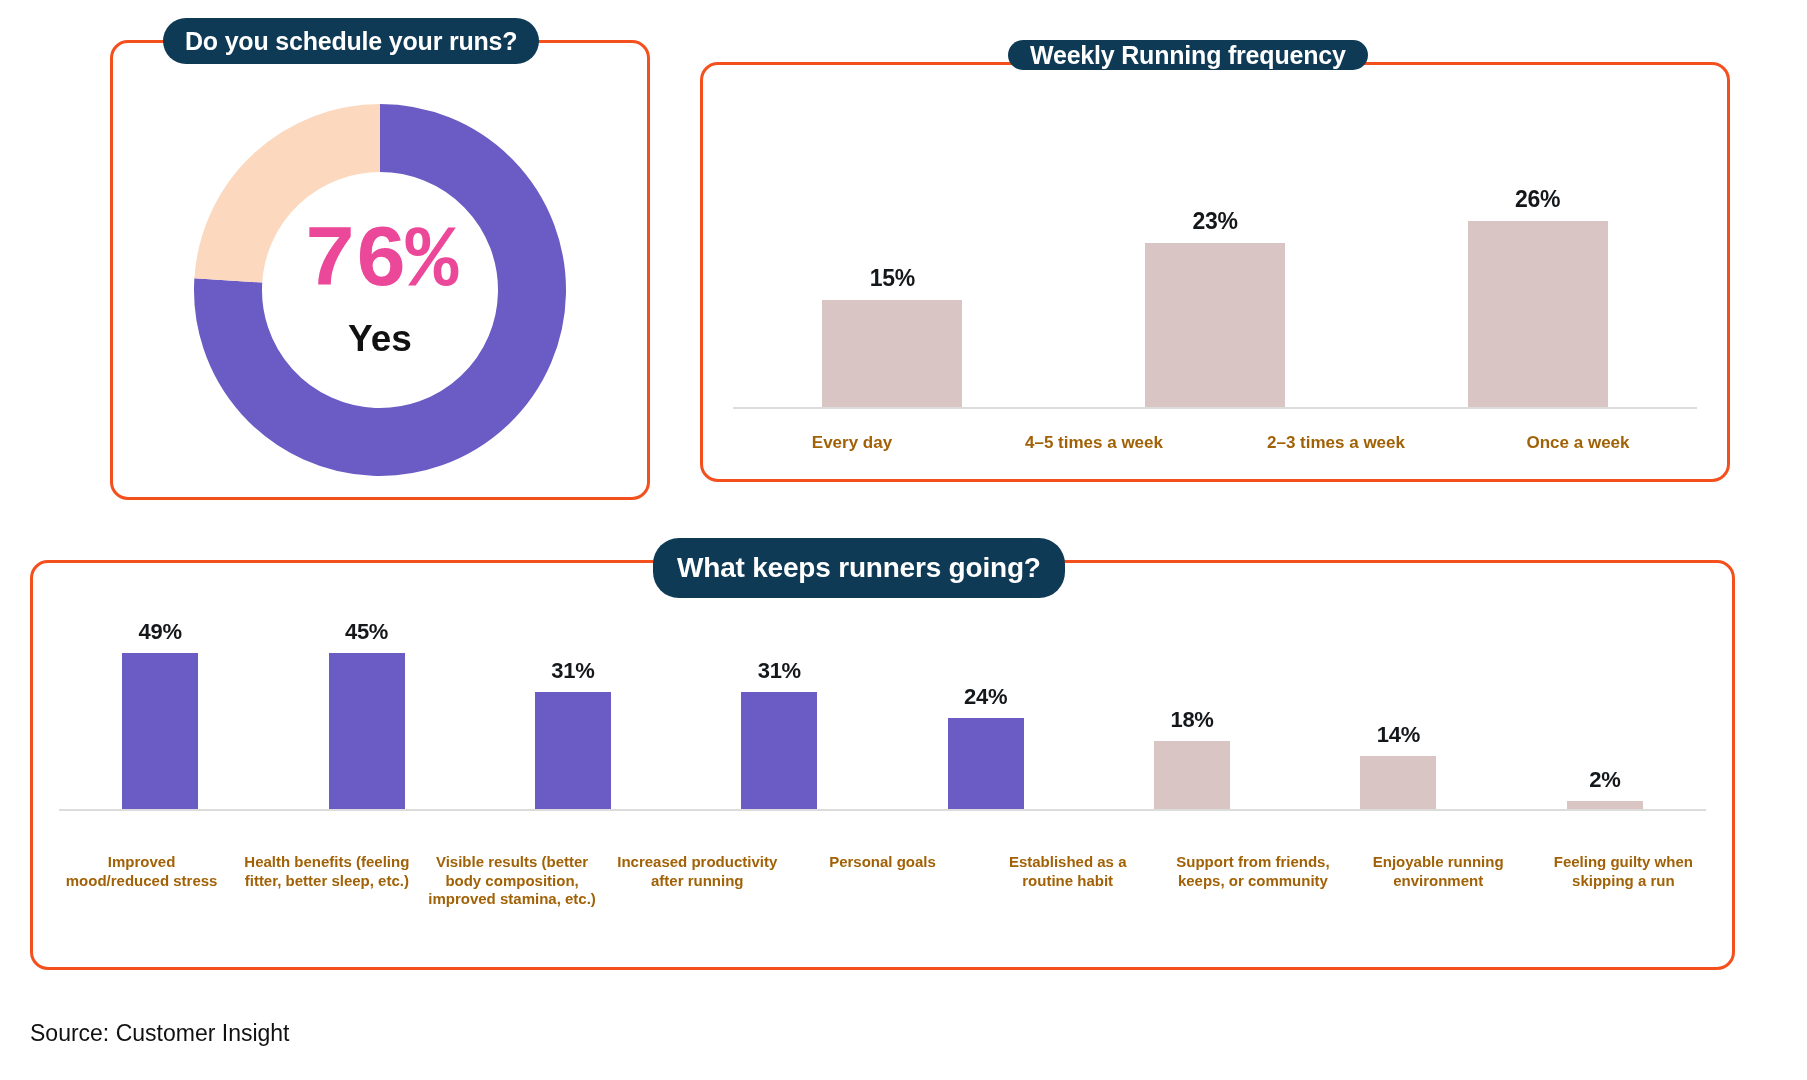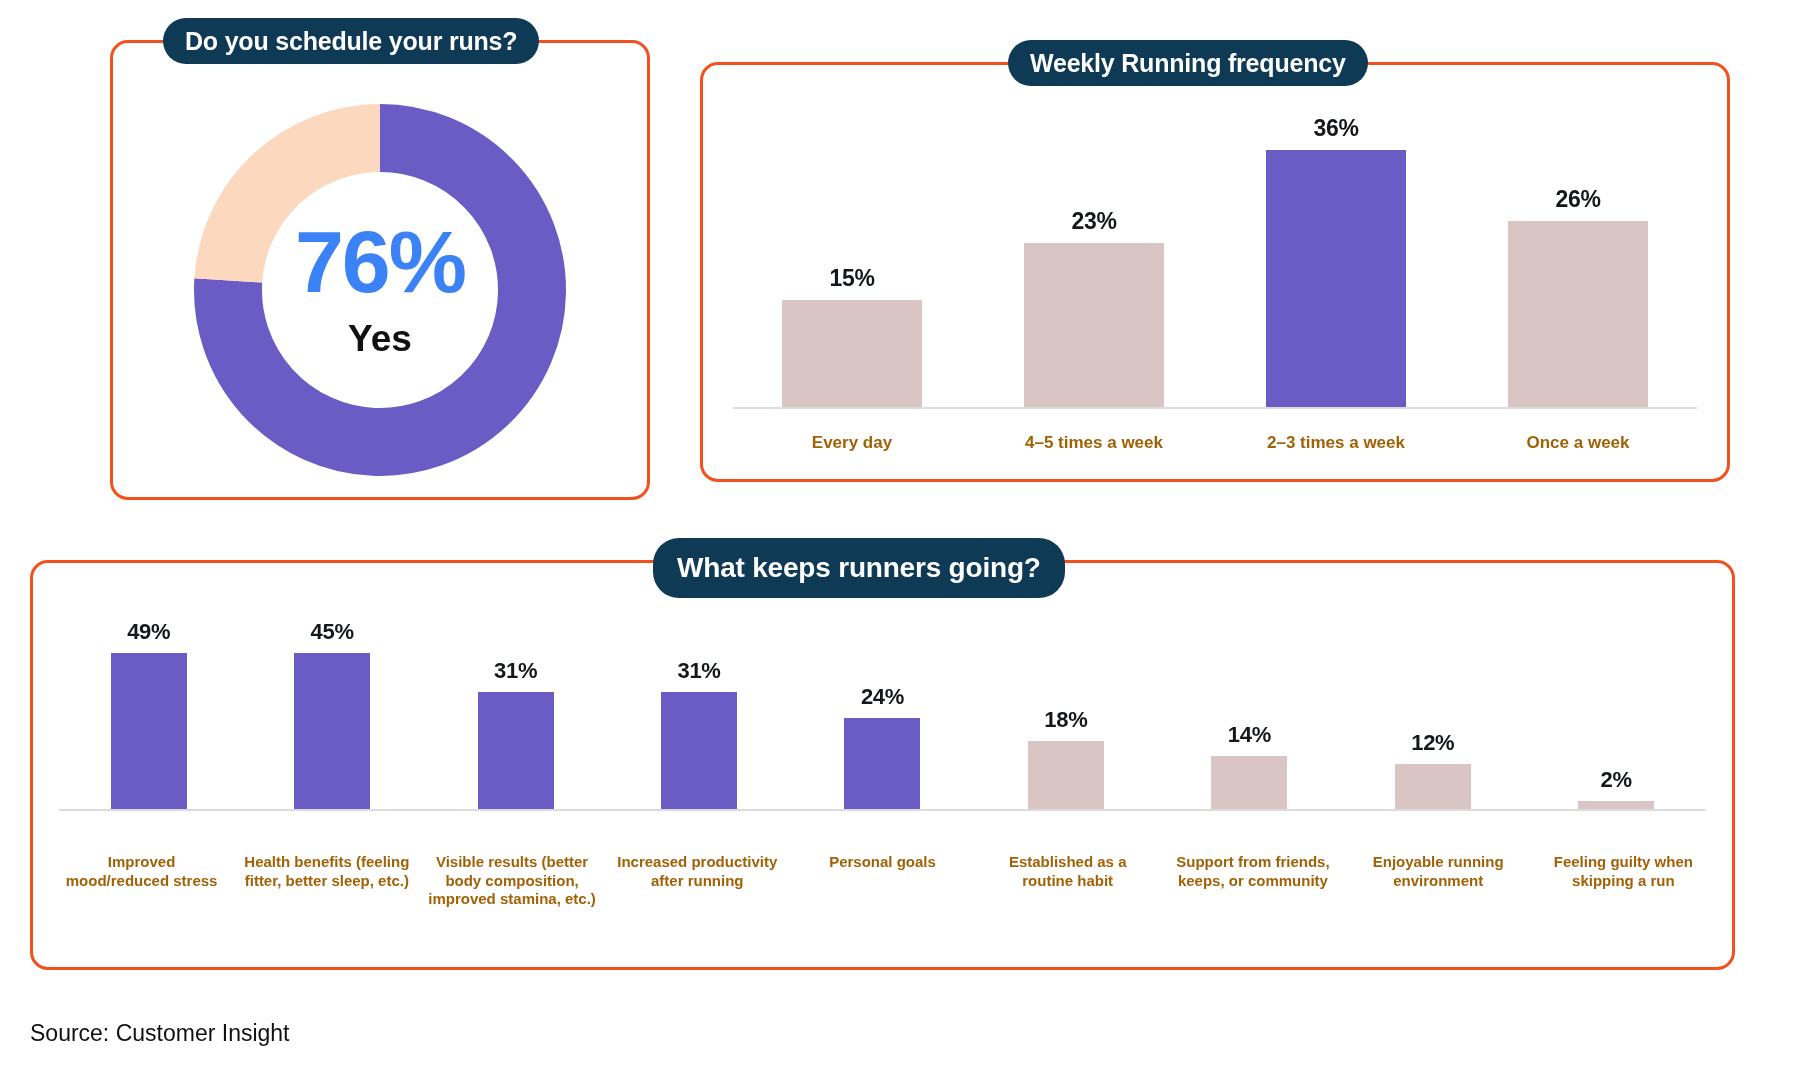--- a/index.html
+++ b/index.html
@@ -42,27 +42,27 @@
   .donut-wrap {
     position: absolute; left: 50%; top: 52px; transform: translateX(-50%);
     width: 390px; height: 390px;
   }
   .donut-svg { display:block; }
   .donut-center {
     position: absolute; left: 0; right: 0; top: 0; bottom: 0;
     display: flex; flex-direction: column; align-items: center; justify-content: center;
     pointer-events: none;
   }
-  .donut-value { font-size: 88px; font-weight: 800; color: #3b82f6; line-height: 0.95; letter-spacing:-2px; }
+  .donut-value { font-size: 88px; font-weight: 800; color: #ec4899; line-height: 0.95; letter-spacing:-2px;font-family:Liberation Mono, monospace; }
   .donut-label { font-size: 37px; font-weight: 700; color: #111; margin-top: 14px; }
 
   
   #card-weekly { left: 700px; top: 62px; width: 1030px; height: 420px; }
   #card-weekly .card-title {
-    left: 305px; height: 46px; padding: 12px 22px; font-size: 25px; top: -25px;
+    left: 305px; height: 30px; padding: 12px 22px; font-size: 25px; top: -25px;
   }
 
   
   #card-motivation { left: 30px; top: 560px; width: 1705px; height: 410px; }
   #card-motivation .card-title {
     left: 620px; height: 60px; padding: 8px 24px; font-size: 28px; top: -25px;
   }
 
   
   .chart { position: absolute; left: 0; top: 0; width: 100%; height: 100%; }
@@ -141,24 +141,20 @@
       <div class="bars-row" id="weekly-bars">
           <div class="bar-col">
             <div class="bar-value">15%</div>
             <div class="bar-rect" style="height: 107.143px; background: rgb(217, 197, 196);"></div>
           </div>
           <div class="bar-col">
             <div class="bar-value">23%</div>
             <div class="bar-rect" style="height: 164.286px; background: rgb(217, 197, 196);"></div>
           </div>
           <div class="bar-col">
-            <div class="bar-value">36%</div>
-            <div class="bar-rect" style="height: 257.143px; background: rgb(107, 91, 196);"></div>
-          </div>
-          <div class="bar-col">
             <div class="bar-value">26%</div>
             <div class="bar-rect" style="height: 185.714px; background: rgb(217, 197, 196);"></div>
           </div>
         </div>
       <div class="axis-line" id="weekly-axis"></div>
       <div class="labels-row" id="weekly-labels">
           <div class="bar-label">Every day</div>
           <div class="bar-label">4–5 times a week</div>
           <div class="bar-label">2–3 times a week</div>
           <div class="bar-label">Once a week</div>
@@ -191,24 +187,20 @@
             <div class="bar-value">24%</div>
             <div class="bar-rect" style="height: 90.8571px; background: rgb(107, 91, 196);"></div>
           </div>
           <div class="bar-col">
             <div class="bar-value">18%</div>
             <div class="bar-rect" style="height: 68.1429px; background: rgb(217, 197, 196);"></div>
           </div>
           <div class="bar-col">
             <div class="bar-value">14%</div>
             <div class="bar-rect" style="height: 53px; background: rgb(217, 197, 196);"></div>
-          </div>
-          <div class="bar-col">
-            <div class="bar-value">12%</div>
-            <div class="bar-rect" style="height: 45.4286px; background: rgb(217, 197, 196);"></div>
           </div>
           <div class="bar-col">
             <div class="bar-value">2%</div>
             <div class="bar-rect" style="height: 7.57143px; background: rgb(217, 197, 196);"></div>
           </div>
         </div>
       <div class="axis-line" id="motiv-axis"></div>
       <div class="labels-row" id="motiv-labels">
           <div class="bar-label">Improved mood/reduced stress</div>
           <div class="bar-label">Health benefits (feeling fitter, better sleep, etc.)</div>

